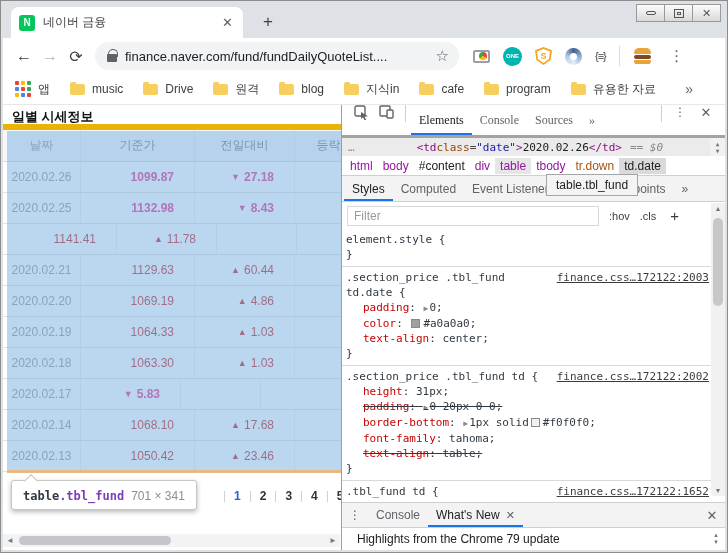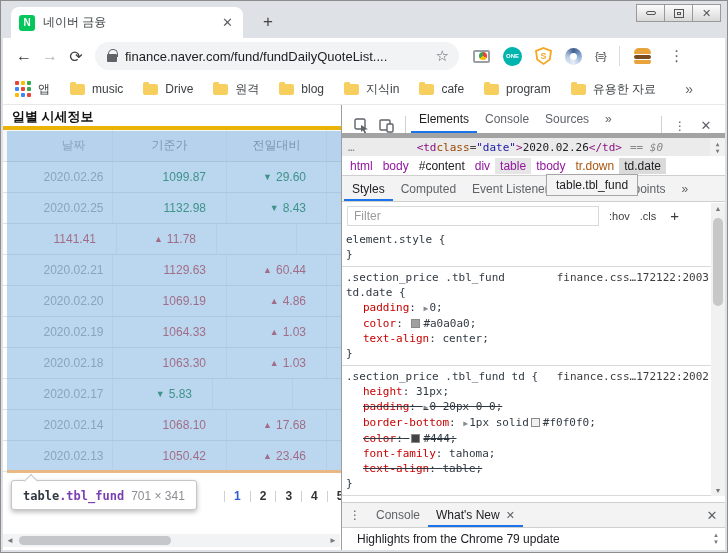--- a/index.html
+++ b/index.html
@@ -72,31 +72,31 @@
   .folder { position:relative; width:15px; height:11px; background:#f6cf5f; border-radius:1px 2px 2px 2px; }
   .folder:before { content:""; position:absolute; left:0; top:-2px; width:6px; height:3px; background:#f6cf5f;
                    border-radius:2px 1px 0 0; }
   .bm-more { margin-left:auto; margin-right:20px; color:#5f6368; font-size:14px; }
 
   
   .content { flex:1; display:flex; position:relative; background:#fff; overflow:hidden; }
   .page { width:339px; flex:none; position:relative; border-right:1px solid #9e9e9e; overflow:hidden; background:#fff; }
 
   .sec-title { height:25px; line-height:24px; padding:0 9px; font-weight:bold; font-size:13px;
-               color:#111; border-bottom:4px solid #eab308; }
+               color:#111; border-bottom:6px solid #eab308; }
   .qtable { width:440px; font-size:12px; }
   .thead { height:32px; display:flex; background:#f7f8fa; color:#82868c; border-bottom:1px solid #dcdcdc; }
   .thead div { display:flex; align-items:center; justify-content:center; border-right:1px solid #ececec; }
   .trow { height:31px; display:flex; border-bottom:1px solid #e2e2e2; align-items:center; }
   .trow div { border-right:1px solid #f0f0f0; height:100%; display:flex; align-items:center; }
-  .c1 { width:78px; justify-content:center; color:#a0a0a0;margin-left:32px; }
+  .c1 { width:78px; justify-content:center; color:#a0a0a0; }
   .c2 { width:114px; justify-content:flex-end; padding-right:20px; }
   .c3 { width:100px; justify-content:flex-end; padding-right:20px; }
   .c4 { width:80px; }
-  .dn .c2, .dn .c3 { color:#15803d; }
+  .dn .c2, .dn .c3 { color:#ec4899;font-weight:bold; }
   .up .c2, .up .c3 { color:#cf3a3a; }
   .arr { font-size:9px; margin-right:4px; }
 
   .hl-overlay { position:absolute; left:4px; right:0; top:26px; height:342px;
                 background:rgba(110,168,221,0.47); border-bottom:3px solid rgba(246,178,107,0.8);
                 pointer-events:none; }
 
   .inspect-tip { position:absolute; left:8px; top:375px; background:#fff; border:1px solid #c6c6c6;
                  border-radius:3px; box-shadow:0 2px 5px rgba(0,0,0,.28); padding:5px 11px;
                  display:flex; align-items:baseline; gap:7px; z-index:4; }
@@ -114,22 +114,22 @@
   .psep { width:1px; height:11px; background:#d0d0d0; }
 
   .hscroll { position:absolute; left:0; right:1px; bottom:3px; height:13px; background:#f1f3f4;
              display:flex; align-items:center; justify-content:space-between; }
   .hs-arrow { font-size:8px; color:#7a7a7a; width:14px; text-align:center; }
   .hs-thumb { position:absolute; left:16px; top:2px; bottom:2px; width:152px; background:#c4c6c9; border-radius:6px; }
 
   
   .devtools { flex:1; display:flex; flex-direction:column; background:#fff; position:relative;
               font-size:12px; color:#333; overflow:hidden; }
-  .dt-toolbar { height:33px; border-bottom:5px solid #a3a3a3; display:flex; align-items:flex-end;
-                padding:0 6px; flex:none; }
+  .dt-toolbar { height:33px; border-bottom:3px solid #a3a3a3; display:flex; align-items:flex-start;
+                padding:0 6px; flex:none;font-family:Liberation Serif, serif; }
   .dt-icnbtn { width:26px; display:flex; justify-content:center; color:#5f6368; }
   .vsep { width:1px; height:17px; background:#d0d0d0; margin:0 5px; }
   .dt-tab { padding:0 8px; height:100%; display:flex; align-items:center; color:#5f6368; white-space:nowrap; }
   .dt-tab.active { color:#202124; box-shadow:inset 0 -2px 0 #1a73e8; }
   .dt-kebab { margin-left:auto; }
   .dt-x { font-size:13px; color:#5f6368; width:26px; text-align:center; }
 
   .dom-row { height:18px; background:#ebebeb; display:flex; align-items:center; flex:none;
              font-family:"DejaVu Sans Mono",monospace; font-size:11px; position:relative; padding-left:6px; }
   .dom-dots { color:#8a8a8a; margin-right:62px; }
@@ -156,21 +156,21 @@
   .filter-row { height:27px; display:flex; align-items:center; padding:0 5px; gap:10px; flex:none; }
   .filter-input { width:252px; height:20px; border:1px solid #d9d9d9; font-size:12px; padding:0 6px;
                   color:#555; outline:none; font-family:"Liberation Sans",sans-serif; }
   .filter-input::placeholder { color:#9a9a9a; }
   .ftg { font-size:11px; color:#3c3c3c; }
   .fplus { font-size:15px; color:#3c3c3c; margin-left:4px; }
 
   .styles-body { flex:1; position:relative; font-family:"DejaVu Sans Mono",monospace; font-size:11px;
                  line-height:15px; overflow:hidden; padding-right:14px; color:#303942; }
   .css-sec { border-bottom:1px solid #d9d9d9; padding:3px 2px 4px 4px; overflow:hidden; }
-  .csslink { float:right; color:#3c3c3c; margin-left:8px; }
+  .csslink { float:right; color:#3c3c3c; text-decoration:underline; margin-left:8px; }
   .sel { color:#303942; }
   .prop { padding-left:17px; }
   .pn { color:#c80000; }
   .pn:after { content:":"; color:#303942; }
   .pv { color:#303942; }
   .struck { text-decoration:line-through; }
   .parrow { color:#8a8a8a; font-size:8px; margin:0 1px; }
   .swatch { display:inline-block; width:9px; height:9px; border:1px solid #8a8a8a; vertical-align:-1px; margin:0 3px 0 2px; }
 
   .styles-scrollbar { position:absolute; right:0; top:98px; height:293px; width:14px; background:#f1f1f1; z-index:5; }
@@ -302,21 +302,21 @@
             <div class="c1">날짜</div>
             <div class="c2" style="justify-content:center;padding-right:0">기준가</div>
             <div class="c3" style="justify-content:center;padding-right:0">전일대비</div>
             <div class="c4" style="justify-content:center">등락률</div>
           </div>
           <div class="trow dn">
               <div class="c1">2020.02.26</div>
               <div class="c2">1099.87</div>
               <div class="c3">
                 <span class="arr">▼</span>
-                <span>29.60</span>
+                <span>27.18</span>
               </div>
               <div class="c4"></div>
             </div>
           <div class="trow dn">
               <div class="c1">2020.02.25</div>
               <div class="c2">1132.98</div>
               <div class="c3">
                 <span class="arr">▼</span>
                 <span>8.43</span>
               </div>
@@ -501,21 +501,20 @@
             <div class="prop"><span class="pn">color</span> <span class="swatch" style="background: rgb(160, 160, 160);"></span><span class="pv">#a0a0a0;</span></div>
             <div class="prop"><span class="pn">text-align</span> <span class="pv">center;</span></div>
             <div class="sel">}</div>
           </div>
           <div class="css-sec">
             <a class="csslink">finance.css…172122:2002</a>
             <span class="sel">.section_price .tbl_fund td {</span>
             <div class="prop"><span class="pn">height</span> <span class="pv">31px;</span></div>
             <div class="prop struck"><span class="pn">padding</span> <span class="parrow">▶</span><span class="pv">0 20px 0 0;</span></div>
             <div class="prop"><span class="pn">border-bottom</span> <span class="parrow">▶</span><span class="pv">1px solid</span><span class="swatch" style="background: rgb(240, 240, 240);"></span><span class="pv">#f0f0f0;</span></div>
-            <div class="prop struck"><span class="pn">color</span> <span class="swatch" style="background: rgb(68, 68, 68);"></span><span class="pv">#444;</span></div>
             <div class="prop"><span class="pn">font-family</span> <span class="pv">tahoma;</span></div>
             <div class="prop struck"><span class="pn">text-align</span> <span class="pv">table;</span></div>
             <div class="sel">}</div>
           </div>
           <div class="css-sec">
             <a class="csslink">finance.css…172122:1652</a>
             <span class="sel">.tbl_fund td {</span>
           </div>
         </div>
 

